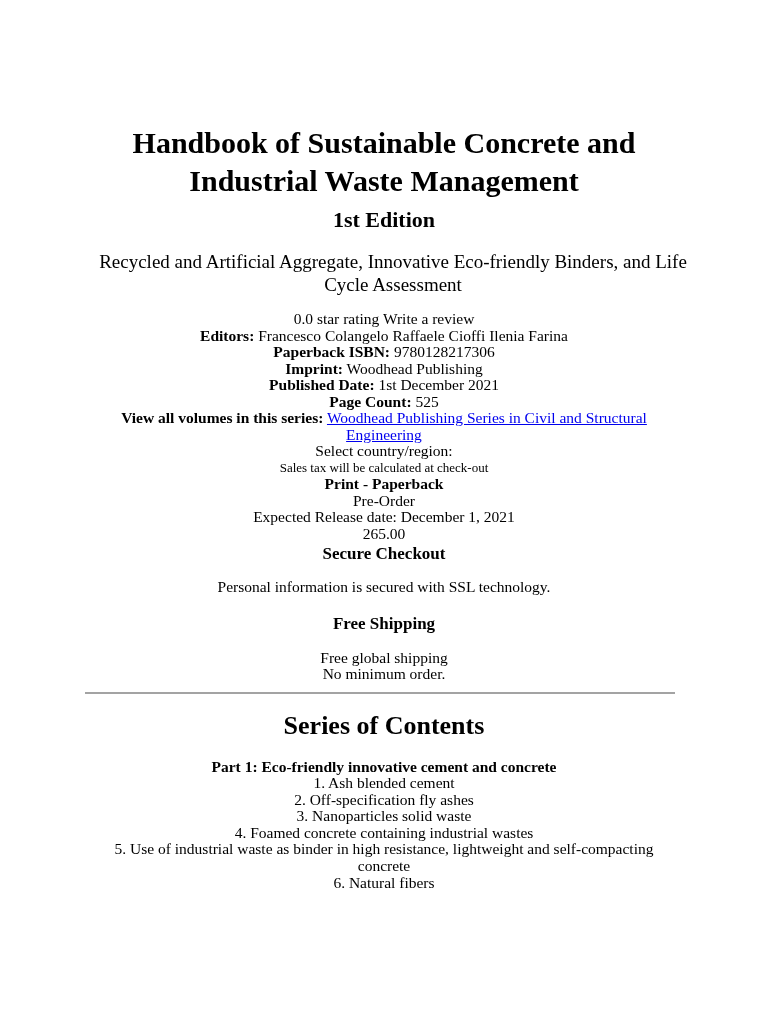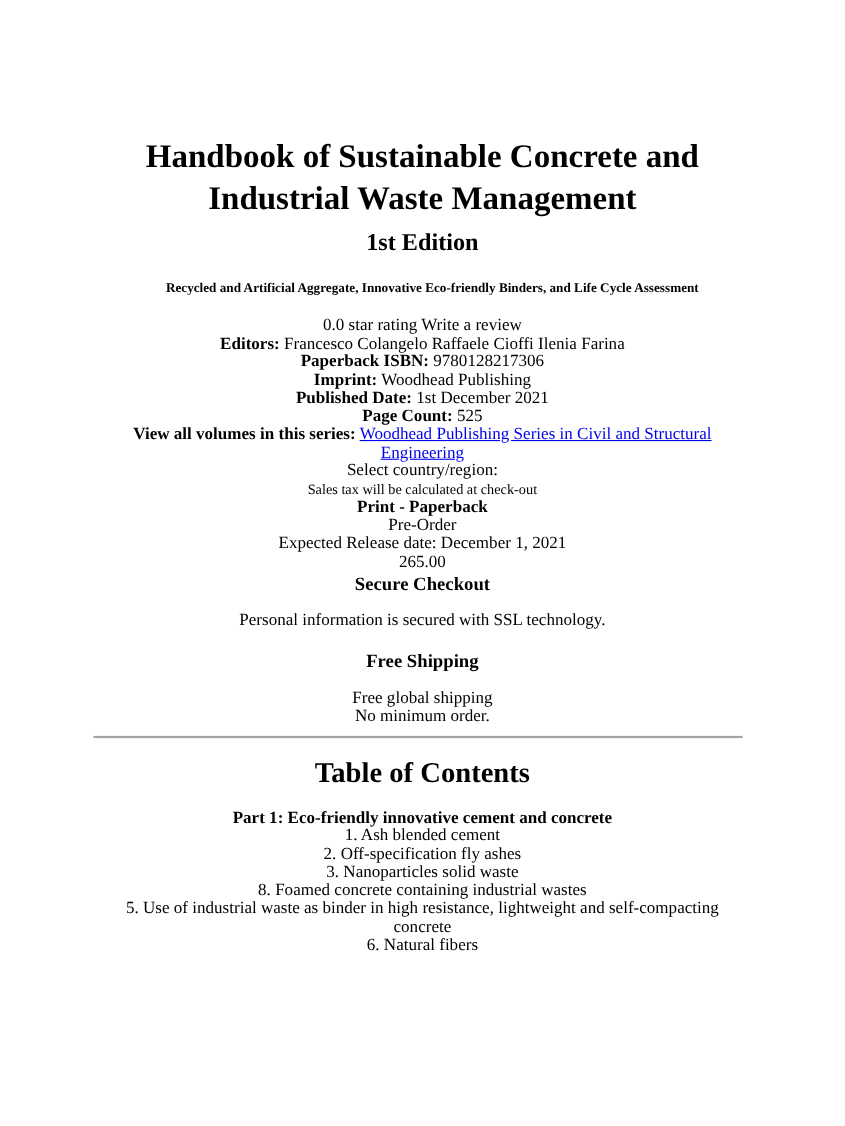--- a/index.html
+++ b/index.html
@@ -26,23 +26,23 @@
     font-weight: bold;
     margin: 0;
   }
   h2.edition {
     font-size: 22px;
     line-height: 28px;
     font-weight: bold;
     margin: 6px 0 0 0;
   }
   h3.subtitle {
-    font-size: 12px;
+    font-size: 19px;
     line-height: 23px;
-    font-weight: bold;
+    font-weight: normal;
     margin: 16px 0 0 0;
     width: 600px;
   }
   .details {
     margin-top: 15px;
     font-size: 15.5px;
     line-height: 16.5px;
   }
   .line { }
   .b { font-weight: bold; }
@@ -119,25 +119,25 @@
   <p class="section-text">Personal information is secured with SSL technology.</p>
 
   <h3 class="section m16">Free Shipping</h3>
   <div class="shipping-lines">
     <div class="line">Free global shipping</div>
     <div class="line">No minimum order.</div>
   </div>
 
   <hr class="divider">
 
-  <h2 class="toc-heading">Table of Contents</h2>
+  <h2 class="toc-heading">Series of Contents</h2>
 
   <div class="toc">
     <div class="line b">Part 1: Eco-friendly innovative cement and concrete</div>
     <div class="line">1. Ash blended cement</div>
     <div class="line">2. Off-specification fly ashes</div>
     <div class="line">3. Nanoparticles solid waste</div>
-    <div class="line">8. Foamed concrete containing industrial wastes</div>
+    <div class="line">4. Foamed concrete containing industrial wastes</div>
     <div class="line">5. Use of industrial waste as binder in high resistance, lightweight and self-compacting concrete</div>
     <div class="line">6. Natural fibers</div>
   </div>
 
 </div>
 
 </body></html>

